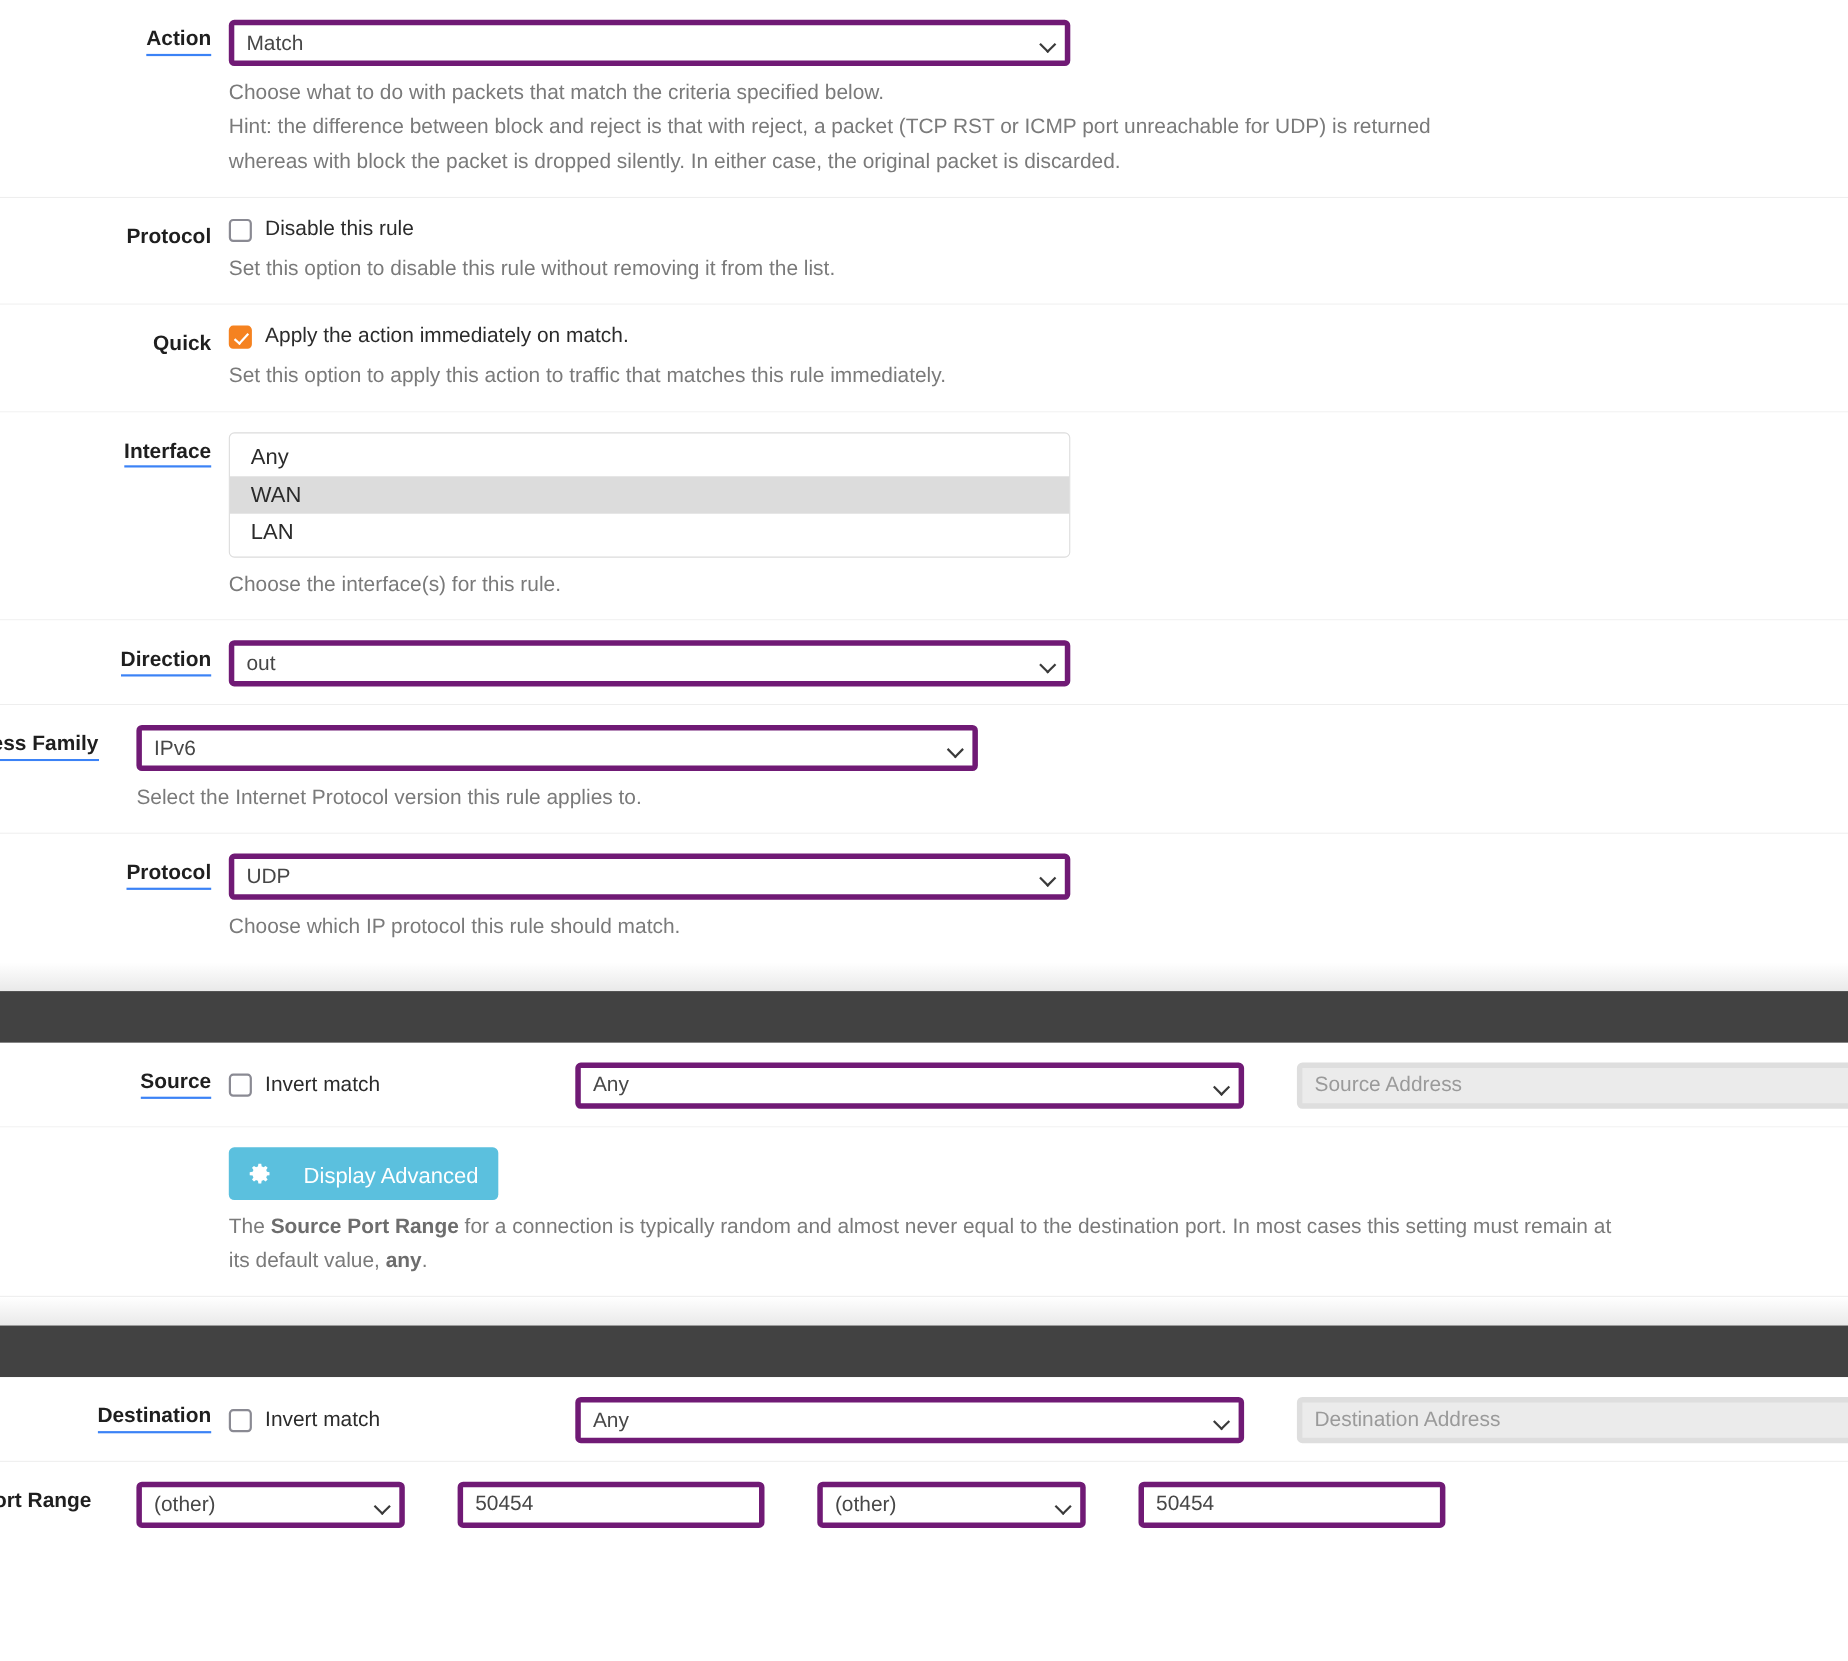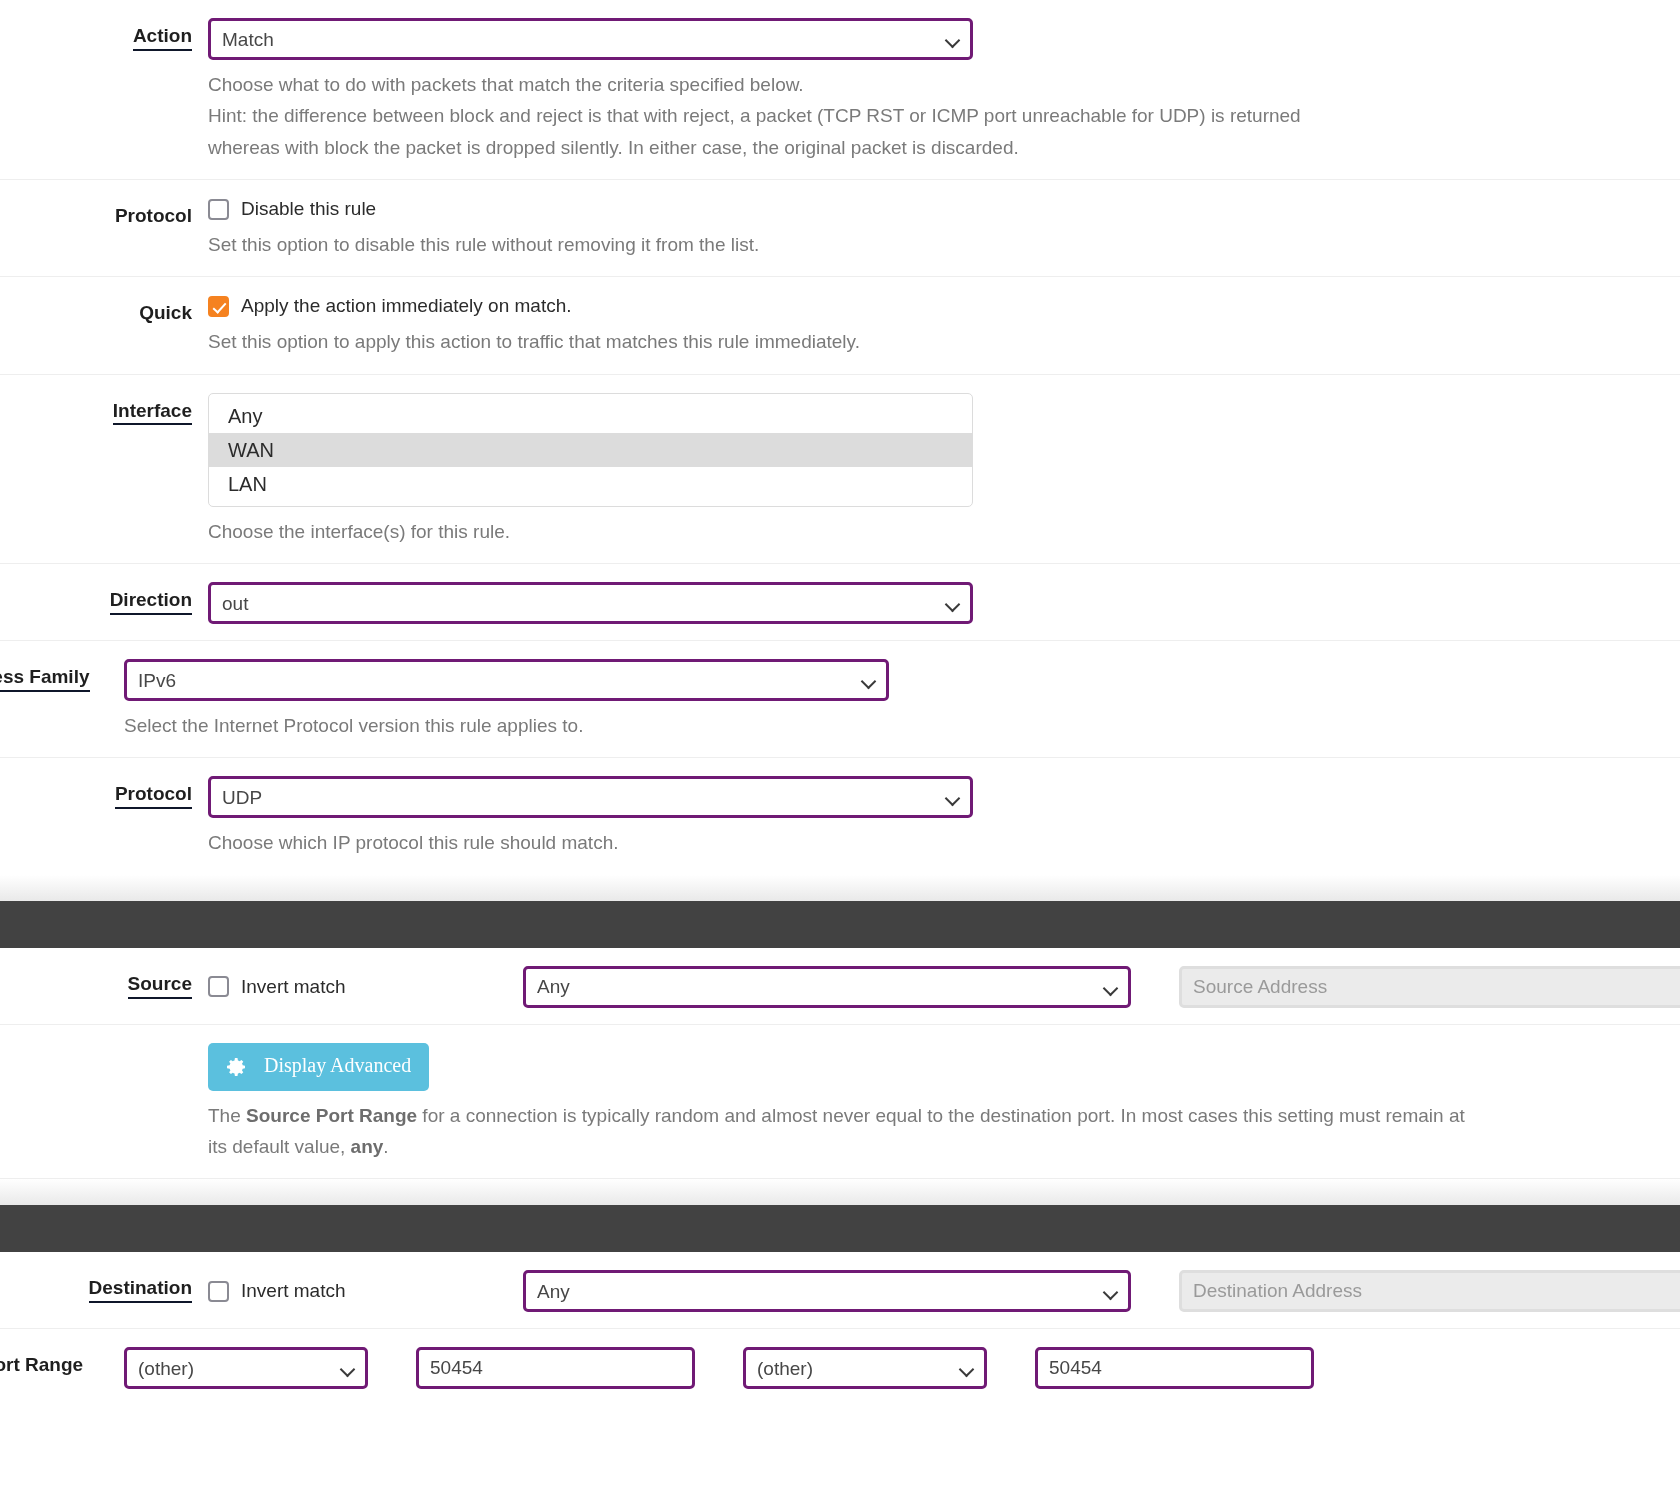--- a/index.html
+++ b/index.html
@@ -34,21 +34,21 @@
     width: 208px;
     flex: 0 0 208px;
     text-align: right;
     padding-right: 16px;
     padding-top: 6px;
   }
   .lbl {
     font-size: 19px;
     font-weight: bold;
     color: #1f1f1f;
-    border-bottom: 2px solid #0f172a;
+    border-bottom: 2px solid #3b82f6;
     display: inline-block;
     line-height: 1.25;
     padding-bottom: 1px;
     white-space: nowrap;
   }
   .lbl.plain { border-bottom: none; }
 
   
   .lblcell.clip {
     width: 166px;
@@ -65,21 +65,21 @@
     min-width: 0;
     padding-left: 0;
   }
 
   
   select.sel, input.txt {
     font-family: "Liberation Sans", sans-serif;
     font-size: 19px;
     color: #474747;
     background: #ffffff;
-    border: 3px solid #701a75;
+    border: 5px solid #701a75;
     border-radius: 5px;
     height: 42px;
     padding: 2px 14px 2px 11px;
     outline: none;
     -webkit-appearance: none;
     appearance: none;
   }
   input.txt { padding-right: 10px; }
 
   .selwrap { position: relative; display: inline-block; }
@@ -175,27 +175,27 @@
   .secbar .txtin.empty { margin-left: -400px; }
 
   
   .inline { display: flex; align-items: center; }
   .invertbox { width: 315px; flex: 0 0 315px; }
   .gapA { width: 48px; flex: 0 0 48px; }
 
   
   .btn {
     display: inline-flex;
-    align-items: flex-start;
-    gap: 16px;
+    align-items: flex-end;
+    gap: 28px;
     background: #5bc0de;
     color: #ffffff;
     border: none;
     border-radius: 5px;
-    font-family: Liberation Serif, serif;
+    font-family: Liberation Sans, sans-serif;
     font-size: 20px;
     padding: 12px 18px 12px 16px;
     cursor: pointer;
     line-height: 1;
   }
   .btn svg { display: block; }
 
   .portrow { display: flex; align-items: center; }
   .pgap { width: 48px; flex: 0 0 48px; }
 </style>

